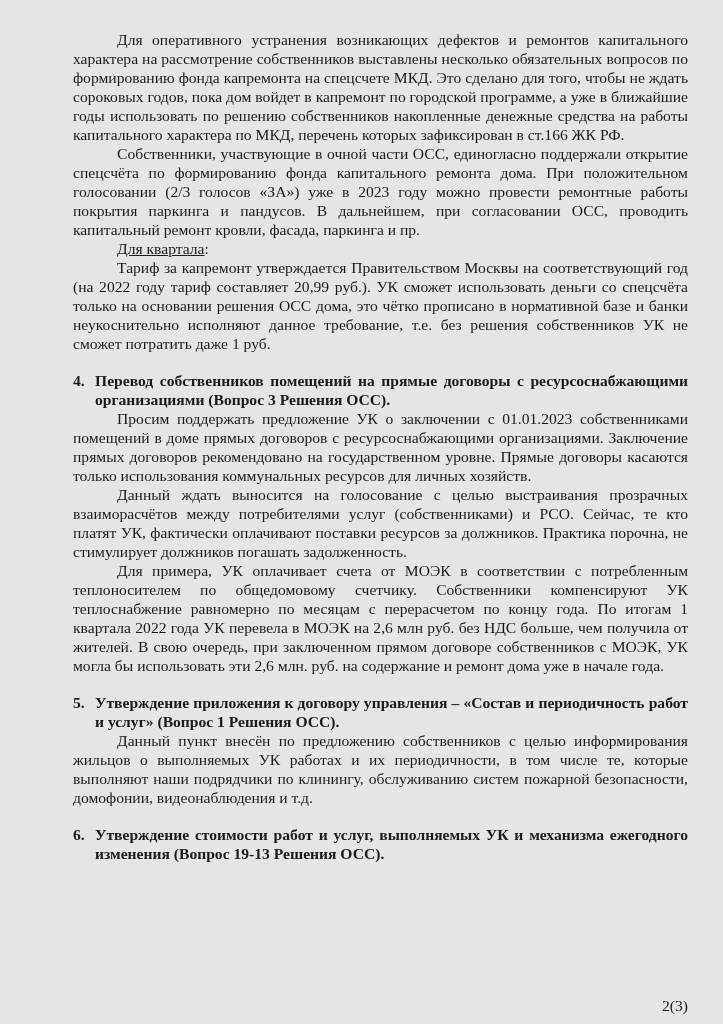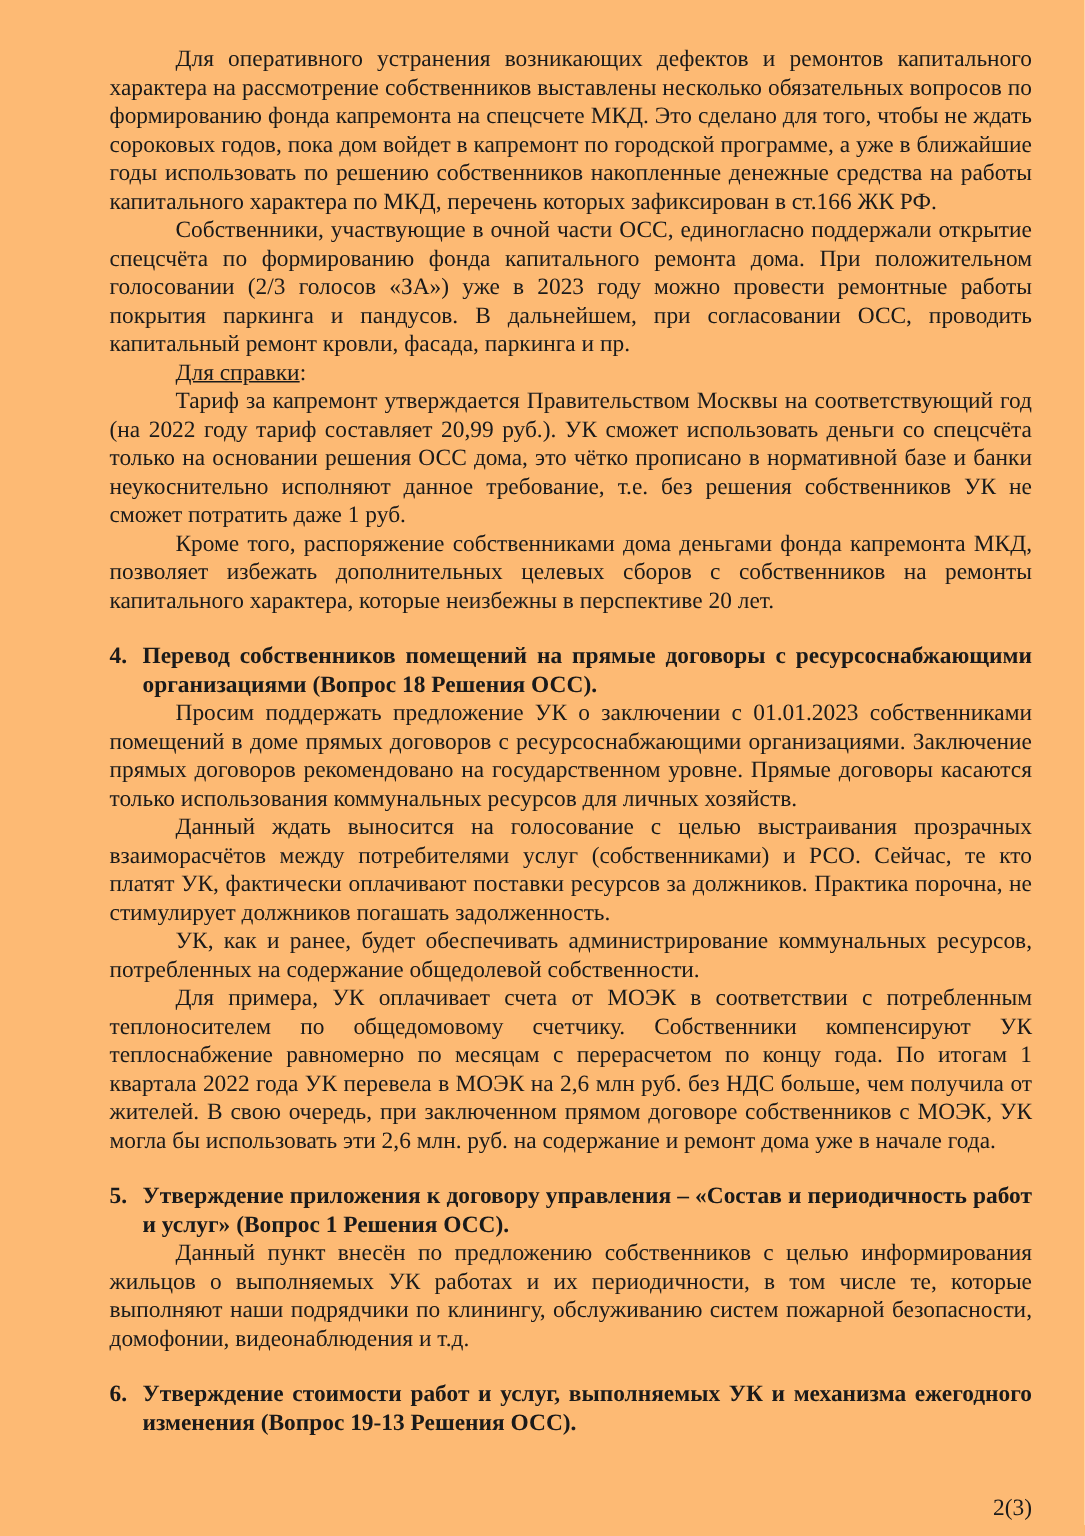--- a/index.html
+++ b/index.html
@@ -1,19 +1,19 @@
 <!DOCTYPE html>
 <html><head>
 <meta charset="utf-8">
 <style>
   html, body { margin: 0; padding: 0; background: #ffffff; }
   body { width: 723px; height: 1024px; overflow: hidden; position: relative; }
   .page {
     position: absolute; left: 0; top: 0; width: 723px; height: 1024px;
-    background: #fdba74;
+    background: #e5e5e5;
     font-family: "Liberation Serif", "DejaVu Serif", serif;
     color: #1a1a1a;
     font-size: 15.6px;
     line-height: 19px;
   }
   .content {
     position: absolute; left: 73px; top: 30px; width: 615px;
   }
   p { margin: 0; text-align: justify; text-align-last: left; }
   p.indent { text-indent: 44px; }
@@ -33,33 +33,31 @@
 </style>
 </head>
 <body>
 
 <div class="page">
   <div class="content">
 
     <p class="indent">Для оперативного устранения возникающих дефектов и ремонтов капитального характера на рассмотрение собственников выставлены несколько обязательных вопросов по формированию фонда капремонта на спецсчете МКД. Это сделано для того, чтобы не ждать сороковых годов, пока дом войдет в капремонт по городской программе, а уже в ближайшие годы использовать по решению собственников накопленные денежные средства на работы капитального характера по МКД, перечень которых зафиксирован в ст.166 ЖК РФ.</p>
     <p class="indent">Собственники, участвующие в очной части ОСС, единогласно поддержали открытие спецсчёта по формированию фонда капитального ремонта дома.  При положительном голосовании (2/3 голосов «ЗА») уже в 2023 году можно провести ремонтные работы покрытия паркинга и пандусов. В дальнейшем, при согласовании ОСС, проводить капитальный ремонт кровли, фасада, паркинга и пр.</p>
 
-    <p class="ref-label"><span>Для справки</span>:</p>
+    <p class="ref-label"><span>Для квартала</span>:</p>
     <p class="indent">Тариф за капремонт утверждается Правительством Москвы на соответствующий год (на 2022 году тариф составляет 20,99 руб.). УК сможет использовать деньги со спецсчёта только на основании решения ОСС дома, это чётко прописано в нормативной базе и банки неукоснительно исполняют данное требование, т.е. без решения собственников УК не сможет потратить даже 1 руб.</p>
-    <p class="indent">Кроме того, распоряжение собственниками дома деньгами фонда капремонта МКД, позволяет избежать дополнительных целевых сборов с собственников на ремонты капитального характера, которые неизбежны в перспективе 20 лет.</p>
 
     <div class="gap-l"></div>
 
     <div class="heading">
       <span class="num">4.</span>
-      <span class="txt">Перевод собственников помещений на прямые договоры с ресурсоснабжающими организациями (Вопрос 18 Решения ОСС).</span>
+      <span class="txt">Перевод собственников помещений на прямые договоры с ресурсоснабжающими организациями (Вопрос 3 Решения ОСС).</span>
     </div>
     <p class="indent">Просим поддержать предложение УК о заключении с 01.01.2023 собственниками помещений в доме прямых договоров с ресурсоснабжающими организациями. Заключение прямых договоров рекомендовано на государственном уровне. Прямые договоры касаются только использования коммунальных ресурсов для личных хозяйств.</p>
     <p class="indent">Данный ждать выносится на голосование с целью выстраивания прозрачных взаиморасчётов между потребителями услуг (собственниками) и РСО. Сейчас, те кто платят УК, фактически оплачивают поставки ресурсов за должников. Практика порочна, не стимулирует должников погашать задолженность.</p>
-    <p class="indent">УК, как и ранее, будет обеспечивать администрирование коммунальных ресурсов, потребленных на содержание общедолевой собственности.</p>
     <p class="indent">Для примера, УК оплачивает счета от МОЭК в соответствии с потребленным теплоносителем по общедомовому счетчику. Собственники компенсируют УК теплоснабжение равномерно по месяцам с перерасчетом по концу года. По итогам 1 квартала 2022 года УК перевела в МОЭК на 2,6 млн руб. без НДС больше, чем получила от жителей. В свою очередь, при заключенном прямом договоре собственников с МОЭК, УК могла бы использовать эти 2,6 млн. руб. на содержание и ремонт дома уже в начале года.</p>
 
     <div class="gap-l"></div>
 
     <div class="heading">
       <span class="num">5.</span>
       <span class="txt">Утверждение приложения к договору управления – «Состав и периодичность работ и услуг» (Вопрос 1 Решения ОСС).</span>
     </div>
     <p class="indent">Данный пункт внесён по предложению собственников с целью информирования жильцов о выполняемых УК работах и их периодичности, в том числе те, которые выполняют наши подрядчики по клинингу, обслуживанию систем пожарной безопасности, домофонии, видеонаблюдения и т.д.</p>
 

